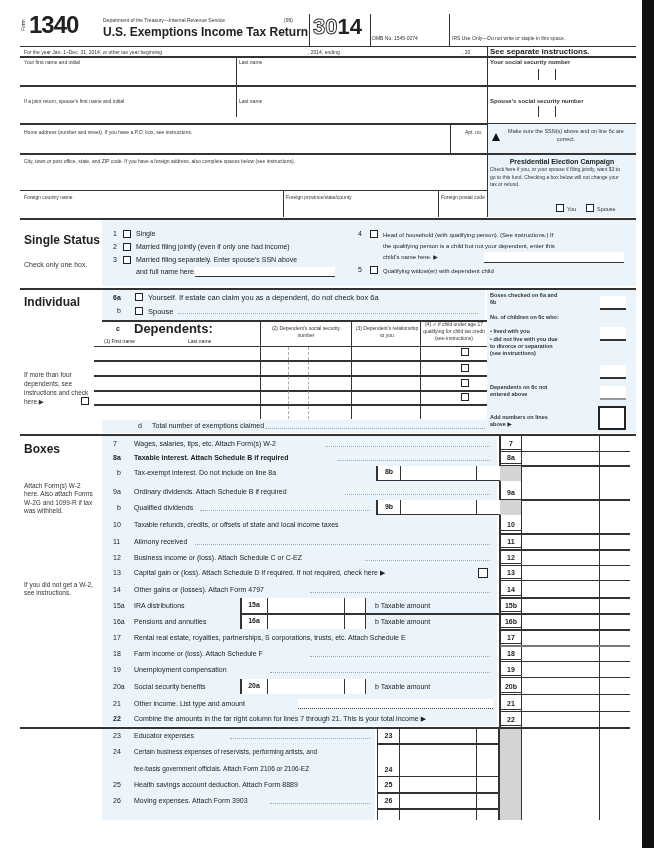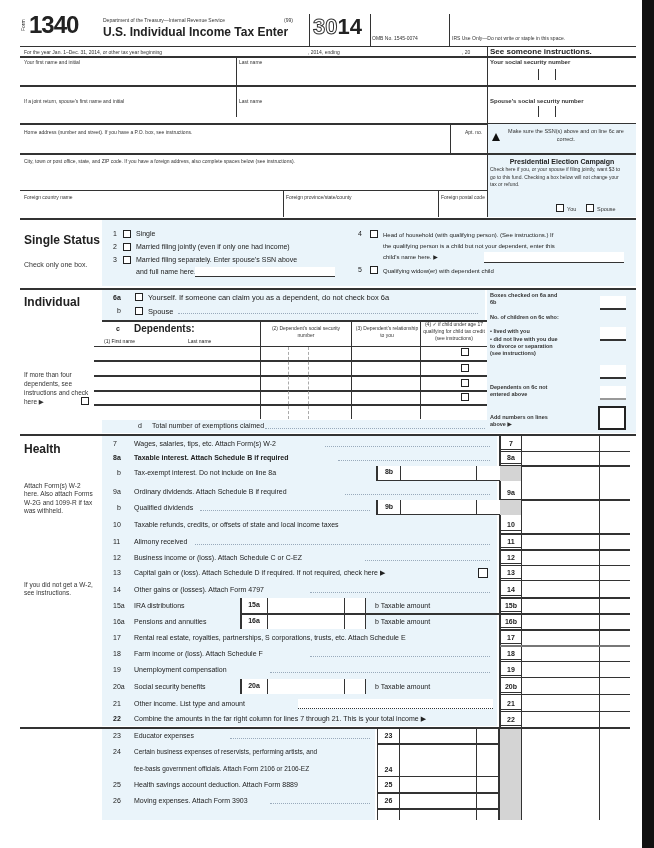--- a/index.html
+++ b/index.html
@@ -24,36 +24,36 @@
 </style>
 </head>
 <body>
 
 <div class="page">
 
   <div class="abs" style="left:0;top:14px;width:8px;height:22px;font-size:5px;writing-mode:vertical-rl;transform:rotate(180deg);text-align:center">Form</div>
   <div class="abs" style="left:9px;top:12px;font-size:24px;font-weight:bold;letter-spacing:-1px;line-height:26px">1340</div>
   <div class="abs t" style="left:83px;top:16px;font-size:5px">Department of the Treasury—Internal Revenue Service</div>
   <div class="abs t" style="left:264px;top:16px;font-size:5px">(99)</div>
-  <div class="abs" style="left:83px;top:25px;font-size:12px;font-weight:bold;line-height:14px">U.S. Individual Income Tax Enter</div>
+  <div class="abs" style="left:83px;top:25px;font-size:12px;font-weight:bold;line-height:14px">U.S. Exemptions Income Tax Return</div>
   <div class="vl" style="left:289px;top:14px;height:32px"></div>
   <div class="abs" style="left:293px;top:14px;font-size:22px;font-weight:bold;line-height:26px">
     <span style="color:#fff;-webkit-text-stroke:1px #333">30</span><span>14</span>
   </div>
   <div class="vl" style="left:350px;top:14px;height:32px"></div>
   <div class="abs t" style="left:352px;top:34px;font-size:5px">OMB No. 1545-0074</div>
   <div class="vl" style="left:429px;top:14px;height:32px"></div>
   <div class="abs t" style="left:432px;top:34px;font-size:5px">IRS Use Only—Do not write or staple in this space.</div>
 
   <div class="hl" style="left:0;top:46px;width:616px"></div>
   <div class="abs t" style="left:4px;top:48px;font-size:5px">For the year Jan. 1–Dec. 31, 2014, or other tax year beginning</div>
   <div class="abs t" style="left:288px;top:48px;font-size:5px">, 2014, ending</div>
   <div class="abs t" style="left:442px;top:48px;font-size:5px">, 20</div>
   <div class="vl" style="left:467px;top:46px;height:10px"></div>
-  <div class="abs" style="left:470px;top:47px;font-size:8px;font-weight:bold;line-height:9px">See someone instructions.</div>
+  <div class="abs" style="left:470px;top:47px;font-size:8px;font-weight:bold;line-height:9px">See separate instructions.</div>
 
   <div class="hl2" style="left:0;top:56px;width:616px"></div>
   <div class="abs t" style="left:4px;top:58px;font-size:5px">Your first name and initial</div>
   <div class="abs" style="left:2px;top:66px;width:210px;height:16px"></div>
   <div class="vl" style="left:216px;top:57px;height:60px"></div>
   <div class="abs t" style="left:219px;top:58px;font-size:5px">Last name</div>
   <div class="abs" style="left:219px;top:66px;width:245px;height:16px"></div>
   <div class="vl" style="left:467px;top:57px;height:160px"></div>
   <div class="abs t" style="left:470px;top:58px;font-size:6px;font-weight:bold">Your social security number</div>
   <div class="abs" style="left:470px;top:67px;width:130px;height:15px">
@@ -128,29 +128,29 @@
   <div class="abs" style="left:464px;top:252px;width:140px;height:11px;background:#fff;border-bottom:1px solid #333"></div>
   <div class="ln" style="left:338px;top:265px">5</div>
   <div class="cb" style="left:350px;top:266px"></div>
   <div class="lt" style="left:363px;top:266px;font-size:6px">Qualifying widow(er) with dependent child</div>
 
   <div class="hl2" style="left:0;top:288px;width:616px"></div>
   <div class="abs blue" style="left:82px;top:290px;width:383px;height:30px"></div>
   <div class="sec" style="left:4px;top:296px">Individual</div>
   <div class="ln" style="left:93px;top:293px;font-weight:bold">6a</div>
   <div class="cb" style="left:115px;top:293px"></div>
-  <div class="lt" style="left:128px;top:293px;font-size:7.5px">Yourself. If someone can claim you as a dependent, do not check box 6a</div>
+  <div class="lt" style="left:128px;top:293px;font-size:7.5px">Yourself. If estate can claim you as a dependent, do not check box 6a</div>
   <div class="ln" style="left:97px;top:306px">b</div>
   <div class="cb" style="left:115px;top:307px"></div>
   <div class="lt" style="left:128px;top:307px;font-size:7.5px">Spouse</div>
   <div class="dots" style="left:158px;top:308px;width:300px"></div>
 
   <div class="hl2" style="left:82px;top:320px;width:385px"></div>
   <div class="ln" style="left:96px;top:324px;font-weight:bold">c</div>
-  <div class="lt" style="left:114px;top:324px;font-weight:bold;font-size:10px">Dependents:</div>
+  <div class="lt" style="left:114px;top:324px;font-weight:bold;font-size:13px">Dependents:</div>
   <div class="lt" style="left:84px;top:336px;font-size:5px">(1) First name</div>
   <div class="lt" style="left:168px;top:336px;font-size:5px">Last name</div>
   <div class="vl" style="left:240px;top:321px;height:98px"></div>
   <div class="abs t" style="left:243px;top:325px;width:86px;white-space:normal;text-align:center;font-size:5px;line-height:7px">(2) Dependent's social security number</div>
   <div class="vl" style="left:331px;top:321px;height:98px"></div>
   <div class="abs t" style="left:334px;top:325px;width:66px;white-space:normal;text-align:center;font-size:5px;line-height:7px">(3) Dependent's relationship to you</div>
   <div class="vl" style="left:400px;top:321px;height:98px"></div>
   <div class="abs t" style="left:402px;top:321px;width:64px;white-space:normal;text-align:center;font-size:5px;line-height:7px">(4) ✓ if child under age 17 qualifying for child tax credit (see instructions)</div>
 
   <div class="hl" style="left:74px;top:346px;width:393px"></div>
@@ -185,21 +185,21 @@
   <div class="abs" style="left:580px;top:327px;width:26px;height:14px;background:#fff;border-bottom:2px solid #333"></div>
   <div class="abs t" style="left:470px;top:336px;width:70px;white-space:normal;font-size:5.5px;line-height:7px;font-weight:bold">• did not live with you due to divorce or separation (see instructions)</div>
   <div class="abs" style="left:580px;top:365px;width:26px;height:14px;background:#fff;border-bottom:2px solid #333"></div>
   <div class="abs t" style="left:470px;top:384px;width:70px;white-space:normal;font-size:5.5px;line-height:7px;font-weight:bold">Dependents on 6c not entered above</div>
   <div class="abs" style="left:580px;top:386px;width:26px;height:14px;background:#fff;border-bottom:2px solid #999"></div>
   <div class="abs t" style="left:470px;top:414px;width:70px;white-space:normal;font-size:5.5px;line-height:7px;font-weight:bold">Add numbers on lines above ▶</div>
   <div class="abs" style="left:578px;top:406px;width:28px;height:24px;background:#fff;border:2px solid #222"></div>
 
   <div class="hl2" style="left:0;top:434px;width:616px"></div>
   <div class="abs blue" style="left:82px;top:436px;width:395px;height:290px"></div>
-  <div class="sec" style="left:4px;top:443px">Health</div>
+  <div class="sec" style="left:4px;top:443px">Boxes</div>
   <div class="abs t" style="left:4px;top:482px;width:70px;white-space:normal;font-size:6.5px;line-height:8.3px">Attach Form(s) W-2 here. Also attach Forms W-2G and 1099-R if tax was withheld.</div>
   <div class="abs t" style="left:4px;top:581px;width:70px;white-space:normal;font-size:6.5px;line-height:8.3px">If you did not get a W-2, see instructions.</div>
 
   <div class="abs" style="left:480px;top:436px;width:136px;height:290px;background:#fff"></div>
   <div class="vl2" style="left:479px;top:436px;height:380px"></div>
   <div class="vl" style="left:501px;top:436px;height:380px"></div>
   <div class="vl" style="left:579px;top:436px;height:380px"></div>
 
   <div class="ln" style="left:93px;top:439px">7</div>
   <div class="lt" style="left:114px;top:439px">Wages, salaries, tips, etc. Attach Form(s) W-2</div>

